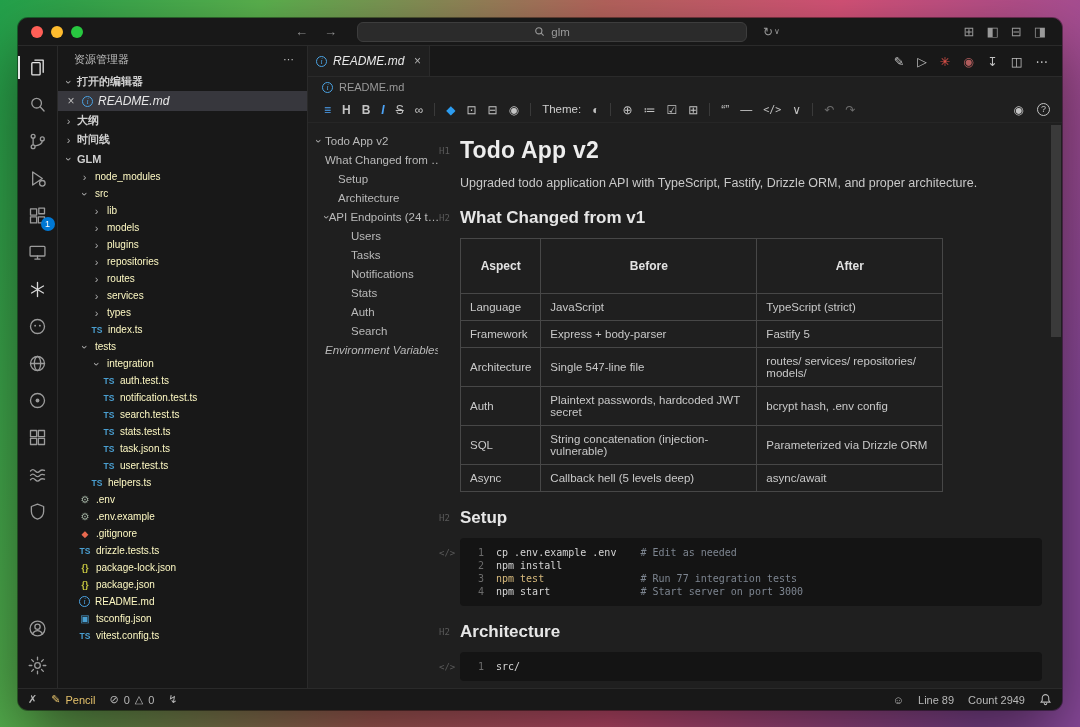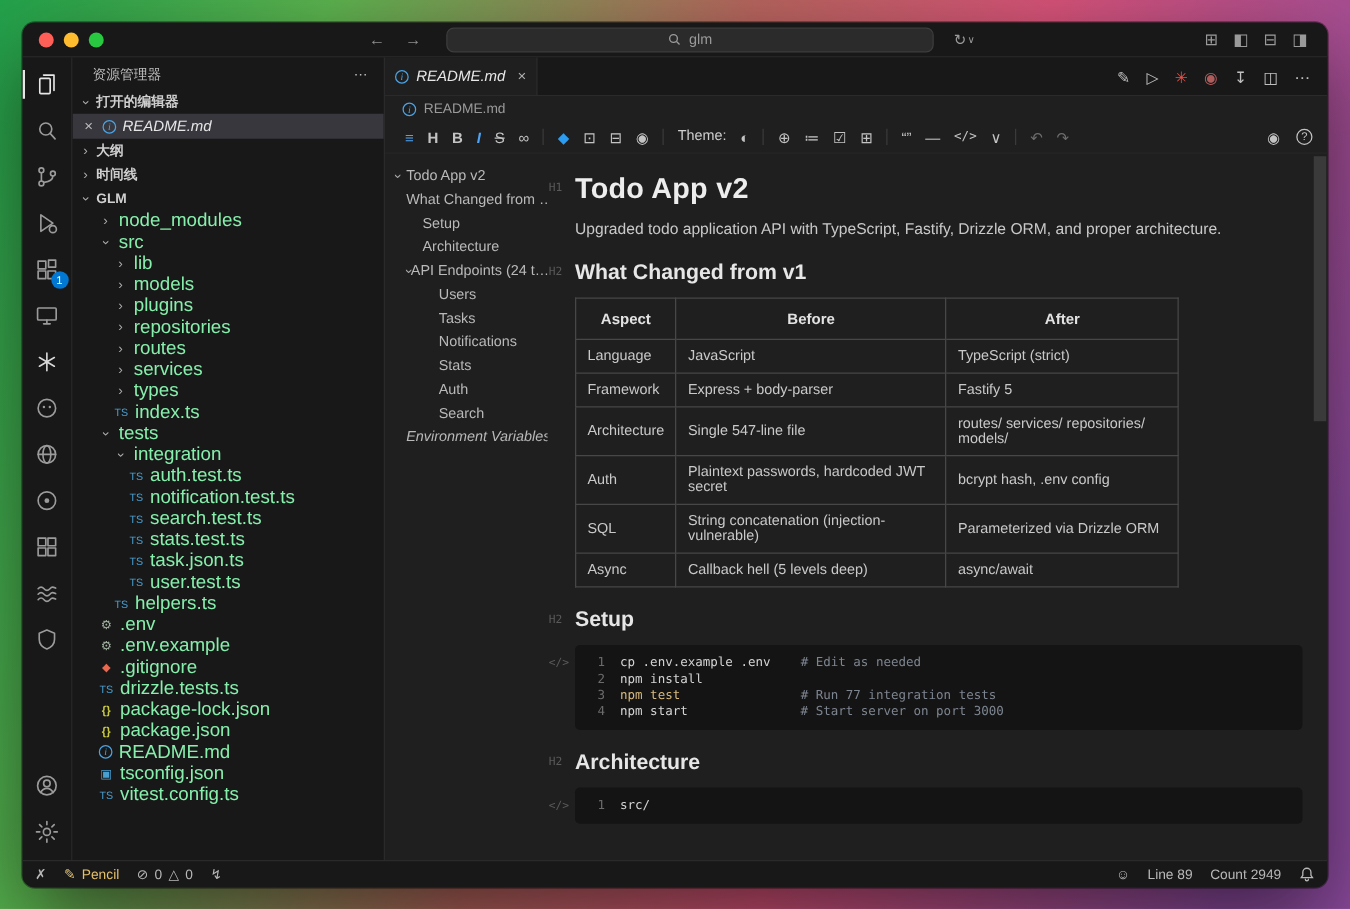--- a/index.html
+++ b/index.html
@@ -43,23 +43,23 @@
   .sb-section{flex:0 0 19px;display:flex;align-items:center;gap:2px;font-weight:700;font-size:11px;padding-left:4px;color:#cfcfcf;cursor:pointer}
   .chev{display:inline-block;width:13px;text-align:center;color:#ababab;font-size:11px;font-weight:400}
   .chev.exp{transform:rotate(90deg)}
   .oe-row{flex:0 0 20px;display:flex;align-items:center;background:#37373d;padding-left:7px;gap:5px;cursor:pointer}
   .oe-close{color:#bcbcbc;width:12px;text-align:center}
   .info-badge{width:11px;height:11px;border-radius:50%;border:1px solid #4ba3e3;color:#4ba3e3;font-size:8px;font-style:italic;
     display:inline-flex;align-items:center;justify-content:center;font-family:"Liberation Serif",serif;flex:0 0 11px}
   .oe-label{font-style:italic;color:#e6e6e6}
   #file-tree{flex:1;overflow:hidden}
   .tree-row{height:17px;display:flex;align-items:center;gap:4px;cursor:pointer;white-space:nowrap}
-  .tree-label{color:#86efac;font-size:15px}
+  .tree-label{color:#fef9c3;font-size:10px}
   .fi{width:14px;flex:0 0 14px;text-align:center;font-size:10px;display:inline-flex;align-items:center;justify-content:center}
-  .fi.ts{color:#4a9fd1;font-weight:400;font-size:8.5px}
+  .fi.ts{color:#4a9fd1;font-weight:700;font-size:8.5px}
   .fi.gear{color:#9fae9f;font-size:10px}
   .fi.git{color:#e8694f;font-size:9px}
   .fi.braces{color:#cbcb41;font-weight:700;font-size:9px}
   .fi.tsconfig{color:#4a9fd1;font-size:10px}
   .fi.info{width:11px;height:11px;flex:0 0 11px;margin:0 1px;border:1px solid #4ba3e3;border-radius:50%;color:#4ba3e3;
     font-size:8px;font-style:italic;font-family:"Liberation Serif",serif}
   
   .editor{flex:1;display:flex;flex-direction:column;background:#1f1f1f;min-width:0}
   .tabbar{flex:0 0 31px;background:#181818;display:flex;align-items:stretch;border-bottom:1px solid #2a2a2a}
   .tab{width:122px;background:#1f1f1f;display:flex;align-items:center;gap:6px;padding:0 8px;border-right:1px solid #2a2a2a;
@@ -87,21 +87,21 @@
   .doc{flex:1;position:relative;overflow:hidden;padding:6px 20px 0 22px;cursor:text}
   .block{position:relative}
   .gutter{position:absolute;left:-21px;color:#5a5a5a;font-size:9px;font-family:"DejaVu Sans Mono",monospace}
   .g-mid{top:50%;transform:translateY(-50%)}
   .g-top{top:10px}
   .doc h1{margin:8px 0 12px;font-size:23px;color:#ededed;letter-spacing:.2px}
   .doc .intro{margin:0 0 18px;font-size:12.5px;color:#c9c9c9}
   .doc h2{margin:16px 0 10px;font-size:17px;color:#e6e6e6}
   table{border-collapse:collapse;margin:6px 0 12px}
   th,td{border:1px solid #474747}
-  th{padding:9px 8px;font-size:12px;color:#e2e2e2;}
+  th{padding:20px 8px;font-size:12px;color:#e2e2e2;}
   td{padding:7px 9px;font-size:11.5px;color:#c9c9c9}
   .codeblock{background:#141414;border-radius:4px;padding:8px 10px;margin:6px 0 16px;
     font-family:"DejaVu Sans Mono",monospace;font-size:10px;line-height:13px;white-space:pre}
   .code-line{display:flex}
   .ln{color:#6b6b6b;width:14px;margin-right:12px;text-align:right;flex:0 0 14px}
   .c-code{color:#d4d4d4}.c-comment{color:#7d8590}.c-hl{color:#d7ba7d}
   .vthumb{position:absolute;right:1px;top:2px;width:10px;height:212px;background:#4a4a4a;opacity:.65;cursor:grab}
   
   .statusbar{flex:0 0 22px;background:#181818;border-top:1px solid #2a2a2a;display:flex;align-items:center;
     padding:0 10px;font-size:11px;color:#b8b8b8;gap:14px}

